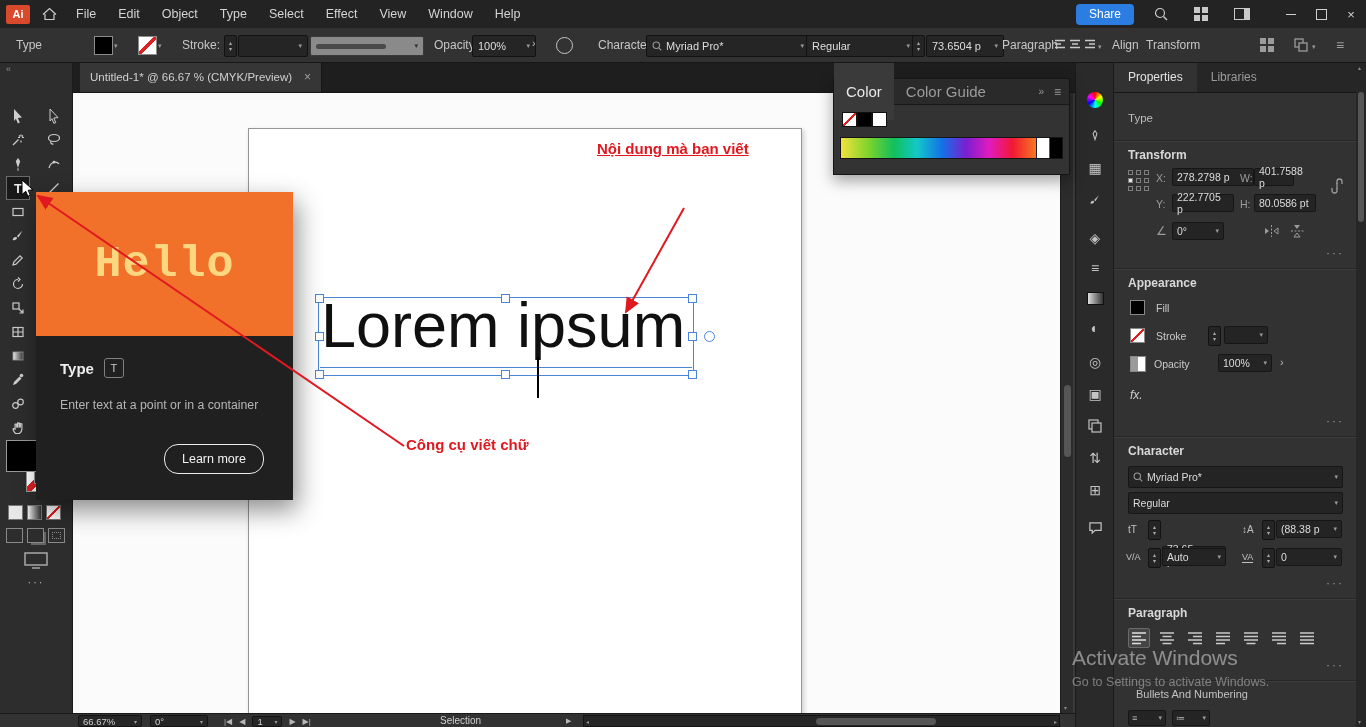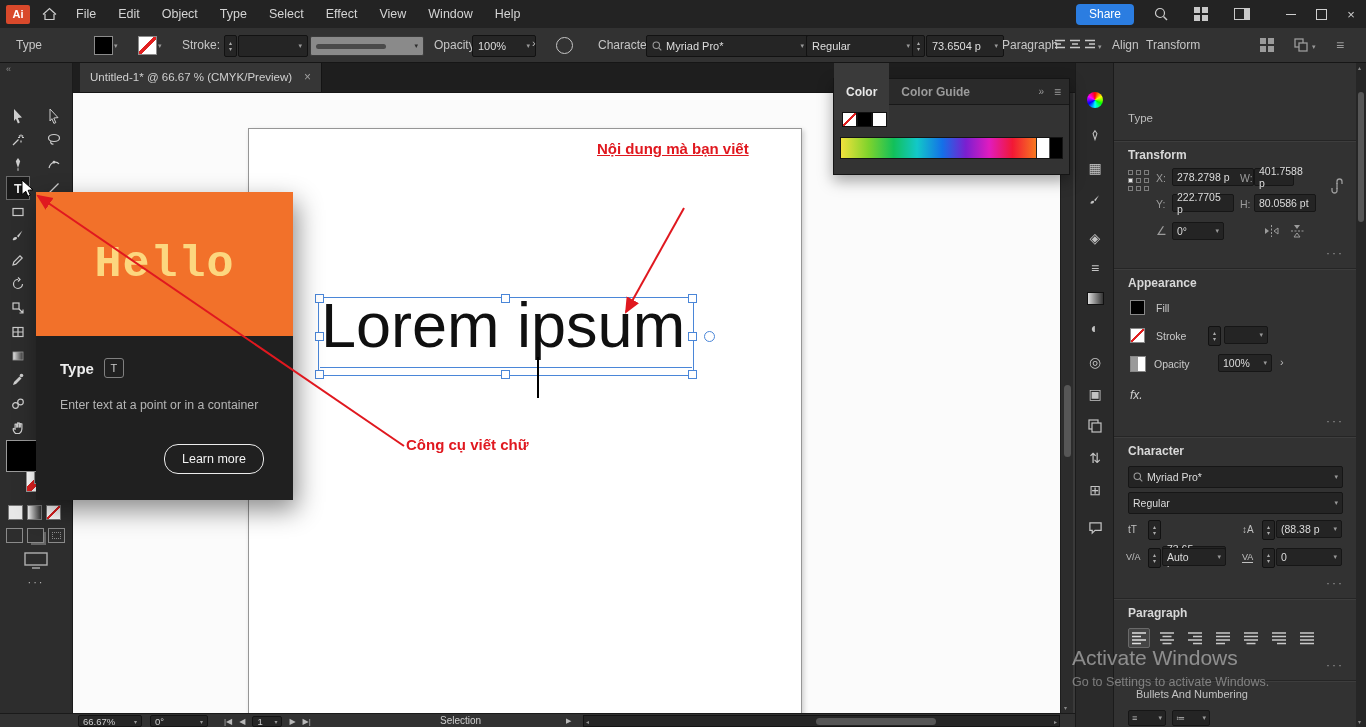--- a/index.html
+++ b/index.html
@@ -63,21 +63,21 @@
   .tt-body{height:164px;background:#202020;position:relative;padding:22px 24px 0;box-sizing:border-box;}
   .tt-title-row{display:flex;align-items:center;gap:10px;}
   .tt-title{font-size:15px;font-weight:bold;color:#ededed;}
   .tt-badge{width:18px;height:18px;border:1px solid #808080;border-radius:3px;display:flex;align-items:center;justify-content:center;font-size:11px;color:#c9c9c9;}
   .tt-desc{margin-top:20px;font-size:12.3px;color:#b5b5b5;}
   .tt-btn{position:absolute;left:128px;bottom:26px;height:28px;padding:0 17px;border:1px solid #ececec;border-radius:14px;color:#f2f2f2;font-size:12.5px;display:flex;align-items:center;background:transparent;}
 
   
   #color-panel{position:absolute;left:833px;top:78px;width:237px;height:97px;background:#333;border:1px solid #151515;z-index:22;box-shadow:0 6px 14px rgba(0,0,0,.35);box-sizing:border-box;}
   .cp-head{height:25px;background:#2a2a2a;border-bottom:1px solid #181818;display:flex;align-items:center;}
-  .cp-tab{height:100%;display:flex;align-items:center;padding:16px 12px;font-size:12px;font-weight:bold;}
+  .cp-tab{height:100%;display:flex;align-items:center;padding:16px 12px;font-size:15px;}
   .cp-tab.active{background:#3a3a3a;color:#e8e8e8;}
   .cp-tab.inactive{color:#9b9b9b;}
   .cp-sw{position:absolute;width:15px;height:15px;border:1px solid #101010;box-sizing:border-box;}
   .cp-spectrum{position:absolute;left:6px;top:58px;right:6px;height:20px;display:flex;border:1px solid #141414;}
   .none-slash{background:linear-gradient(135deg,#fff 43%,#e02020 43%,#e02020 57%,#fff 57%);}
 
   
   #dock{position:absolute;left:1075px;top:62px;width:38px;height:665px;background:#2a2a2a;border-left:1px solid #1b1b1b;z-index:20;}
   .dock-icon{position:absolute;left:9px;width:20px;height:20px;display:flex;align-items:center;justify-content:center;color:#c4c4c4;font-size:14px;}
 
@@ -513,20 +513,24 @@
     <span class="dock-icon" style="top:386px;">⇅</span>
     <span class="dock-icon" style="top:418px;">⊞</span>
     <span class="dock-icon" style="top:456px;">
         <svg width="15" height="14" viewBox="0 0 16 15">
           <path d="M2 2h12v8H7.5L4.5 13v-3H2z" fill="none" stroke="#c4c4c4" stroke-width="1.3"></path>
         </svg>
       </span>
   </div>
 
   <div id="props">
+    <div class="p-head">
+      <span class="p-tab active">Properties</span>
+      <span class="p-tab inactive">Libraries</span>
+    </div>
 
     <span class="p-lbl" style="left:14px;top:50px;font-size:11.5px;color:#bdbdbd;">Type</span>
     <div class="p-div" style="top:78px;"></div>
 
     <span class="p-sec" style="top:86px;">Transform</span>
     <span class="refgrid">
       <span></span>
         <span></span>
         <span></span>
         <span class="on"></span>

